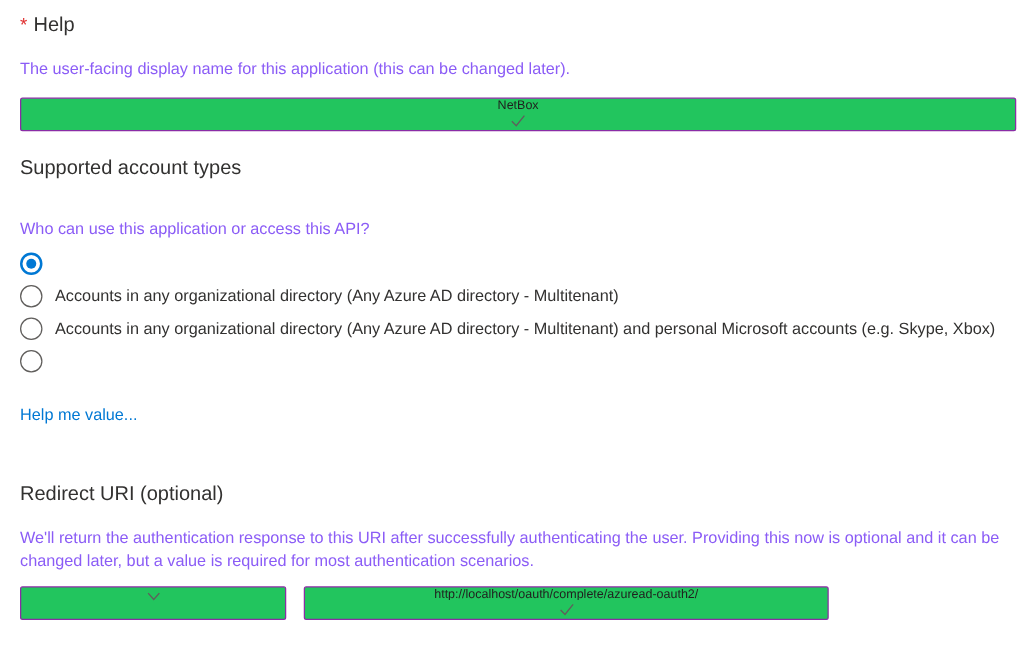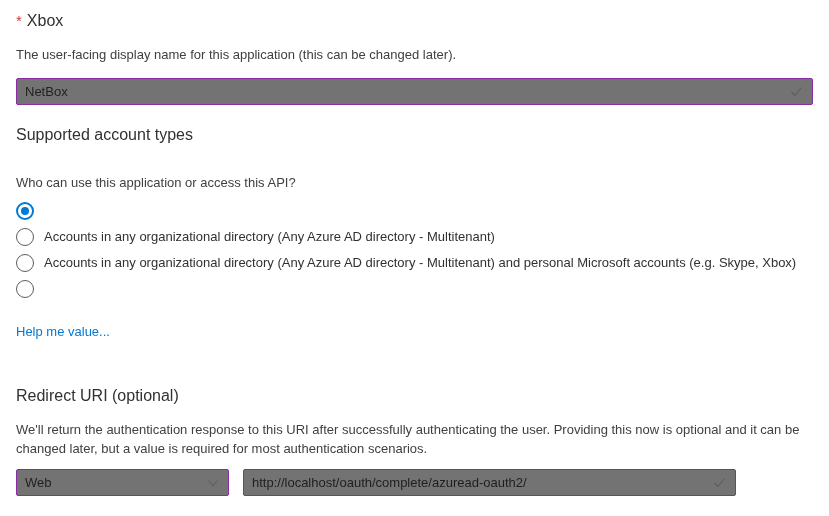--- a/index.html
+++ b/index.html
@@ -21,37 +21,38 @@
     color: #323130;
   }
   .required-marker {
     color: #e02f2f;
     margin-right: 5px;
     font-size: 15px;
   }
   .desc {
     font-size: 13px;
     line-height: 19px;
-    color: #404040;
+    color: #8b5cf6;
     max-width: 798px;
   }
   .mt-desc { margin-top: 13px; }
 
   
   .field {
     height: 27px;
     border: 1px solid #8a2da5;
     border-radius: 2px;
-    background: #737373;
+    background: #22c55e;
     display: flex;
     align-items: center;
     padding: 0 8px;
-    font-size: 13px;
+    font-size: 10px;
     color: #201f1e;
     position: relative;
+    flex-direction: column;
   }
   .field .value { flex: 1 1 auto; white-space: nowrap; overflow: hidden; }
   .field .trail-icon { flex: 0 0 auto; display: flex; align-items: center; }
   .name-field { margin-top: 14px; width: 797px; }
 
   
   .radio-group { margin-top: 6px; }
   .radio-row {
     display: flex;
     align-items: center;
@@ -94,32 +95,32 @@
   .mt-section-2 { margin-top: 19px; }
   .mt-question { margin-top: 27px; }
   .mt-section-3 { margin-top: 44px; }
 
   .redirect-row {
     margin-top: 11px;
     display: flex;
     gap: 14px;
   }
   .platform-select { width: 213px; justify-content: space-between; cursor: pointer; }
-  .uri-field { width: 493px; }
+  .uri-field { width: 420px; }
 
   svg { display: block; }
 </style>
 </head>
 <body>
 
 <div class="page">
 
   
   <div class="section-title">
-    <span class="required-marker">*</span><span>Xbox</span>
+    <span class="required-marker">*</span><span>Help</span>
   </div>
   <div class="desc mt-desc">The user-facing display name for this application (this can be changed later).</div>
   <div class="field name-field">
     <span class="value">NetBox</span>
     <span class="trail-icon">
       <svg width="15" height="15" viewBox="0 0 15 15">
         <path d="M2.5 8 L6 11.5 L12.5 3.5" fill="none" stroke="#605e5c" stroke-width="1.1"></path>
       </svg>
     </span>
   </div>
@@ -154,21 +155,20 @@
   </div>
 
   <a class="help-link">Help me value...</a>
 
   
   <div class="section-title mt-section-3">Redirect URI (optional)</div>
   <div class="desc mt-desc">We'll return the authentication response to this URI after successfully authenticating the user. Providing this now is optional and it can be changed later, but a value is required for most authentication scenarios.</div>
 
   <div class="redirect-row">
     <div class="field platform-select">
-      <span class="value">Web</span>
       <span class="trail-icon">
         <svg width="14" height="14" viewBox="0 0 14 14">
           <path d="M2.5 4.5 L7 9.5 L11.5 4.5" fill="none" stroke="#605e5c" stroke-width="1.1"></path>
         </svg>
       </span>
     </div>
     <div class="field uri-field">
       <span class="value">http://localhost/oauth/complete/azuread-oauth2/</span>
       <span class="trail-icon">
         <svg width="15" height="15" viewBox="0 0 15 15">

